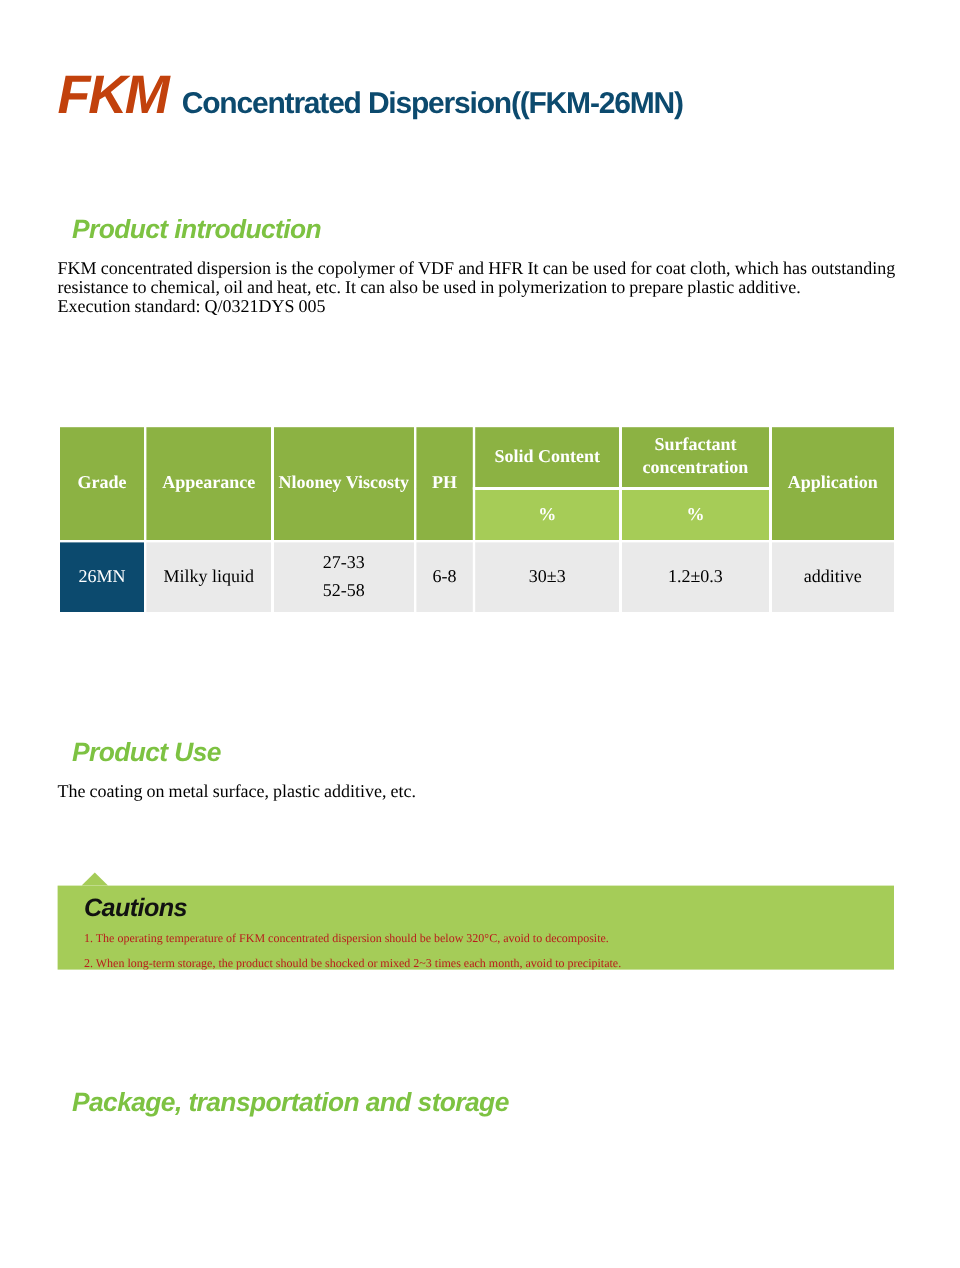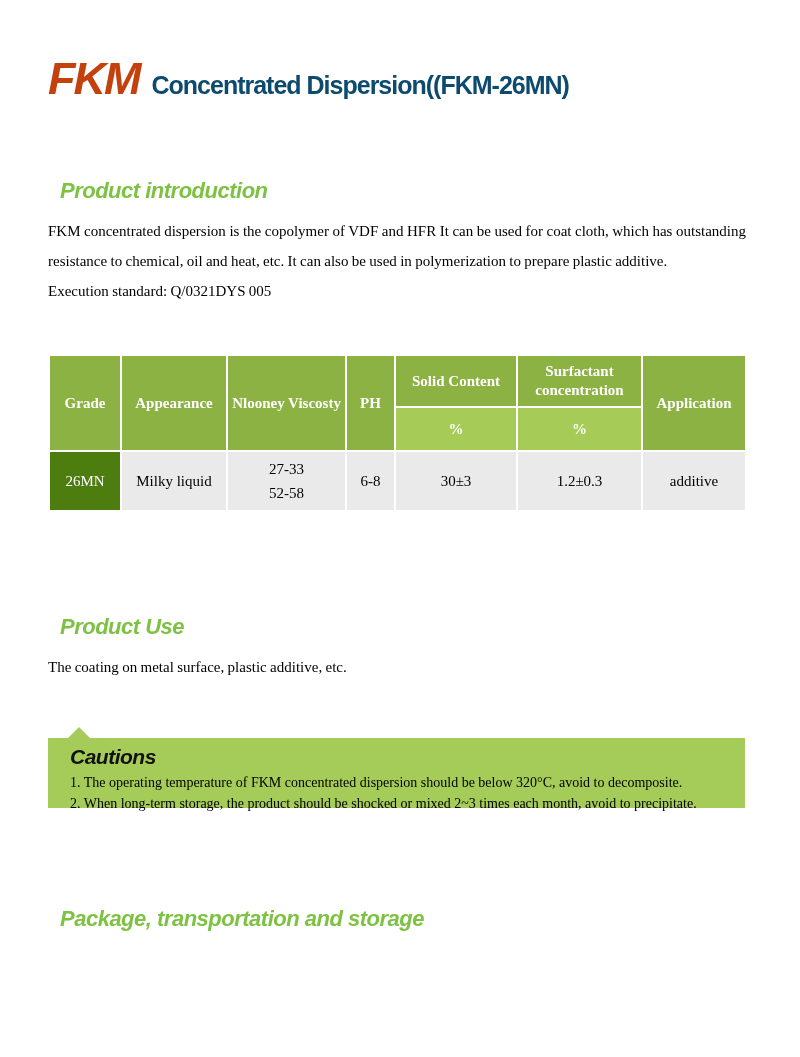--- a/index.html
+++ b/index.html
@@ -35,21 +35,21 @@
     margin: 12px;
     font-family: "Liberation Sans", sans-serif;
     font-style: italic; font-weight: bold;
     font-size: 22px; line-height: 26px; letter-spacing: -0.5px;
     color: #7DC242;
   }
 
   .sec { position: absolute; left: 48px; width: 698px; }
   .body-text {
     margin: 8px 0 0 0;
-    font-size: 15px; line-height: 30px; color: #000;
+    font-size: 15px; line-height: 16px; color: #000;
     word-spacing: -0.4px;
   }
   .just { text-align: justify; }
 
   
   table.tech {
     border-collapse: collapse; table-layout: fixed;
     width: 697px; margin-top: 10px;
   }
   table.tech th, table.tech td {
@@ -62,21 +62,21 @@
     font-weight: bold; font-size: 15px; line-height: 19px;
   }
   tr.hdr-top  { height: 52px; }
   tr.unit-row { height: 44px; }
   tr.data-row { height: 60px; }
   td.unit {
     background: #A6CC57; color: #ffffff;
     font-weight: bold; font-size: 15px;
   }
   tr.data-row td { background: #EAEAEA; color: #000; font-size: 15px; }
-  tr.data-row td.grade-cell { background: #4d7c0f; color: #ffffff; }
+  tr.data-row td.grade-cell { background: #0c4a6e; color: #ffffff; }
   .two-line { line-height: 24px; }
 
   
   .cautions-box {
     position: absolute; left: 48px; top: 738px;
     width: 697px; height: 70px; box-sizing: border-box;
     background: #A5CC58;
     padding: 7px 8px 0 22px;
   }
   .notch {
@@ -88,21 +88,21 @@
   }
   .cautions-title {
     margin: 0 0 4px 0;
     font-family: "Liberation Sans", sans-serif;
     font-style: italic; font-weight: bold;
     font-size: 21px; line-height: 23px; letter-spacing: -0.5px;
     color: #111;
   }
   .caution-item {
     margin: 0;
-    font-size: 14px; line-height: 21px; color: #000000;
+    font-size: 10px; line-height: 21px; color: #b91c1c;
     white-space: nowrap;
   }
 
   
   .sec-intro   { top: 166px; }
   .sec-tech    { top: 344px; }
   .sec-use     { top: 602px; }
   .sec-package { top: 894px; }
 </style>
 </head>

